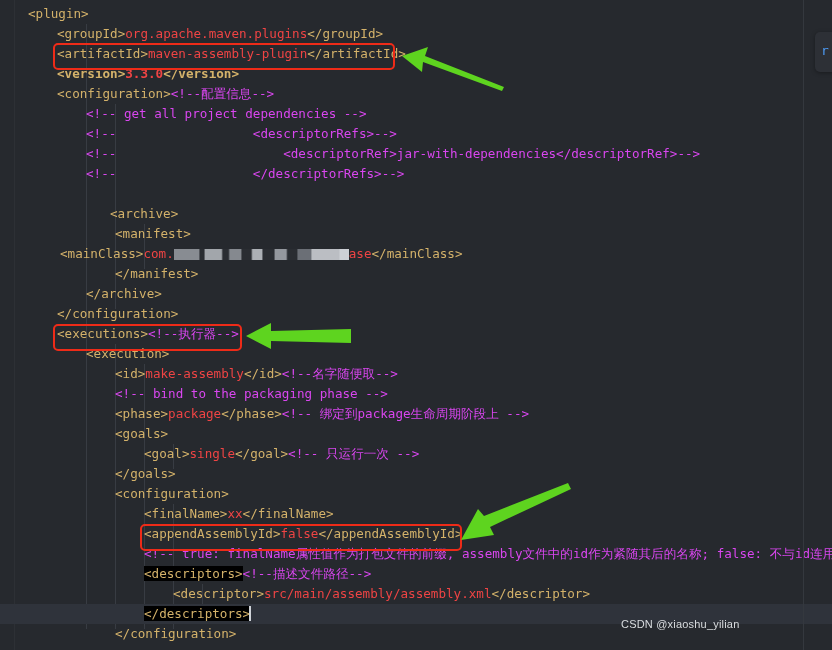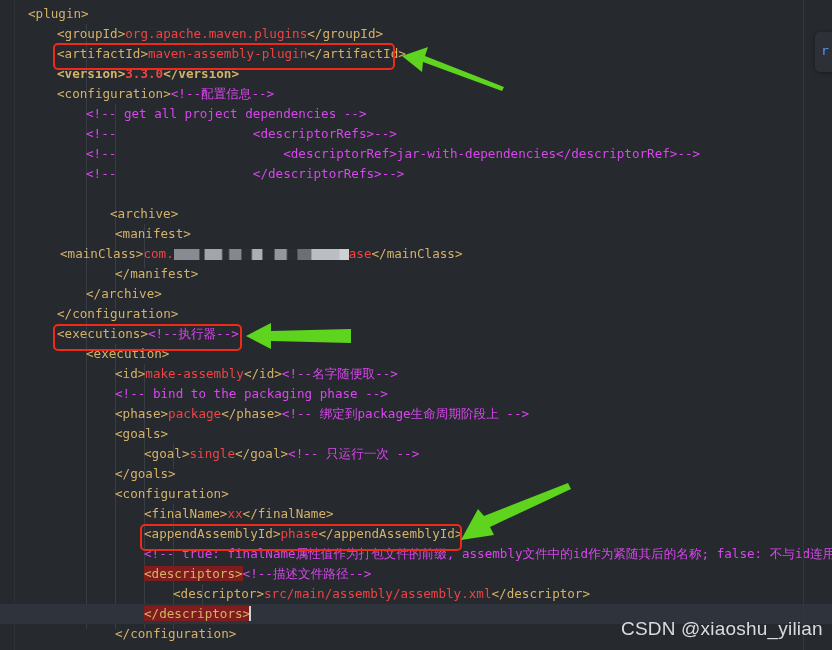--- a/index.html
+++ b/index.html
@@ -56,21 +56,21 @@
   }
 
   .code {
     padding-left: 0px;
   }
 
   
   .tag     { color: #d4b26a; }
   .txt     { color: #ef4444; margin-top: 48px; }
   .cmt     { color: #d946ef; }
-  .hl      { background: #7f1d1d; }
+  .hl      { background: #000000; }
 
   
   .redact {
     display: inline-block;
     vertical-align: middle;
     height: 11px;
     background: linear-gradient(90deg,
        #8e9298 0%, #8e9298 14%,
        #2b2e33 15%, #2b2e33 17%,
        #a9adb2 18%, #a9adb2 27%,
@@ -140,21 +140,21 @@
     background: #34383e;
     z-index: 5;
   }
 
   
   .watermark {
     position: absolute;
     z-index: 9;
     color: #d9dcdf;
     font-family: "Liberation Sans", sans-serif;
-    font-size: 19px;
+    font-size: 11px;
     letter-spacing: .2px;
     white-space: nowrap;
   }
 </style>
 </head>
 <body>
 
 <div id="editor">
 
   <div class="gutter-strip"></div>
@@ -188,21 +188,21 @@
       <div class="line" style="top: 324px;"><span class="code" style="padding-left: 57px;"><span class="tag">&lt;executions&gt;</span><span class="cmt">&lt;!--执行器--&gt;</span></span></div>
       <div class="line" style="top: 344px;"><span class="code" style="padding-left: 86px;"><span class="tag">&lt;execution&gt;</span></span></div>
       <div class="line" style="top: 364px;"><span class="code" style="padding-left: 115px;"><span class="tag">&lt;id&gt;</span><span class="txt">make-assembly</span><span class="tag">&lt;/id&gt;</span><span class="cmt">&lt;!--名字随便取--&gt;</span></span></div>
       <div class="line" style="top: 384px;"><span class="code" style="padding-left: 115px;"><span class="cmt">&lt;!-- bind to the packaging phase --&gt;</span></span></div>
       <div class="line" style="top: 404px;"><span class="code" style="padding-left: 115px;"><span class="tag">&lt;phase&gt;</span><span class="txt">package</span><span class="tag">&lt;/phase&gt;</span><span class="cmt">&lt;!-- 绑定到package生命周期阶段上 --&gt;</span></span></div>
       <div class="line" style="top: 424px;"><span class="code" style="padding-left: 115px;"><span class="tag">&lt;goals&gt;</span></span></div>
       <div class="line" style="top: 444px;"><span class="code" style="padding-left: 144px;"><span class="tag">&lt;goal&gt;</span><span class="txt">single</span><span class="tag">&lt;/goal&gt;</span><span class="cmt">&lt;!-- 只运行一次 --&gt;</span></span></div>
       <div class="line" style="top: 464px;"><span class="code" style="padding-left: 115px;"><span class="tag">&lt;/goals&gt;</span></span></div>
       <div class="line" style="top: 484px;"><span class="code" style="padding-left: 115px;"><span class="tag">&lt;configuration&gt;</span></span></div>
       <div class="line" style="top: 504px;"><span class="code" style="padding-left: 144px;"><span class="tag">&lt;finalName&gt;</span><span class="txt">xx</span><span class="tag">&lt;/finalName&gt;</span></span></div>
-      <div class="line" style="top: 524px;"><span class="code" style="padding-left: 144px;"><span class="tag">&lt;appendAssemblyId&gt;</span><span class="txt">phase</span><span class="tag">&lt;/appendAssemblyId&gt;</span></span></div>
+      <div class="line" style="top: 524px;"><span class="code" style="padding-left: 144px;"><span class="tag">&lt;appendAssemblyId&gt;</span><span class="txt">false</span><span class="tag">&lt;/appendAssemblyId&gt;</span></span></div>
       <div class="line" style="top: 544px;"><span class="code" style="padding-left: 144px;"><span class="cmt">&lt;!-- true: finalName属性值作为打包文件的前缀, assembly文件中的id作为紧随其后的名称; false: 不与id连用--&gt;</span></span></div>
       <div class="line" style="top: 564px;"><span class="code" style="padding-left: 144px;"><span class="tag hl">&lt;descriptors&gt;</span><span class="cmt">&lt;!--描述文件路径--&gt;</span></span></div>
       <div class="line" style="top: 584px;"><span class="code" style="padding-left: 173px;"><span class="tag">&lt;descriptor&gt;</span><span class="txt">src/main/assembly/assembly.xml</span><span class="tag">&lt;/descriptor&gt;</span></span></div>
       <div class="line current" style="top: 604px;"><span class="code" style="padding-left: 144px;"><span class="tag hl">&lt;/descriptors&gt;</span><span class="caret"></span></span></div>
       <div class="line" style="top: 624px;"><span class="code" style="padding-left: 115px;"><span class="tag">&lt;/configuration&gt;</span></span></div>
     </div>
 
   <div class="editor-rule" style="left:803px; top:0; height:650px;"></div>
 
   <div class="side-popup" style="left:815px; top:32px; width:24px; height:40px;">

